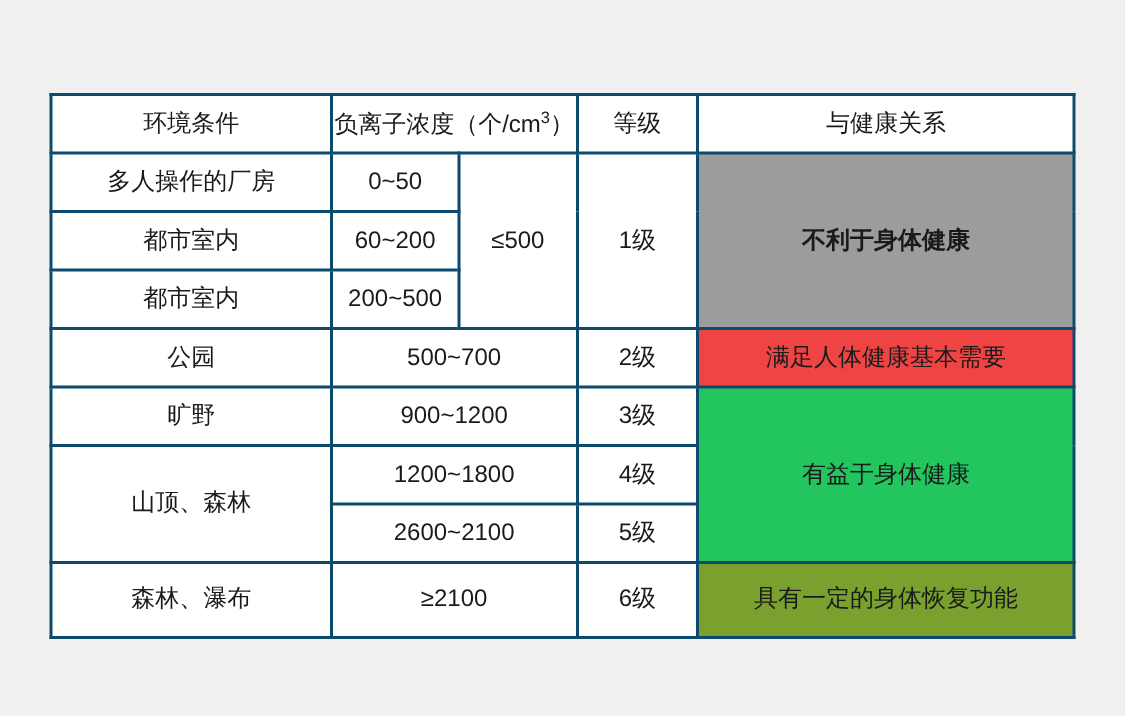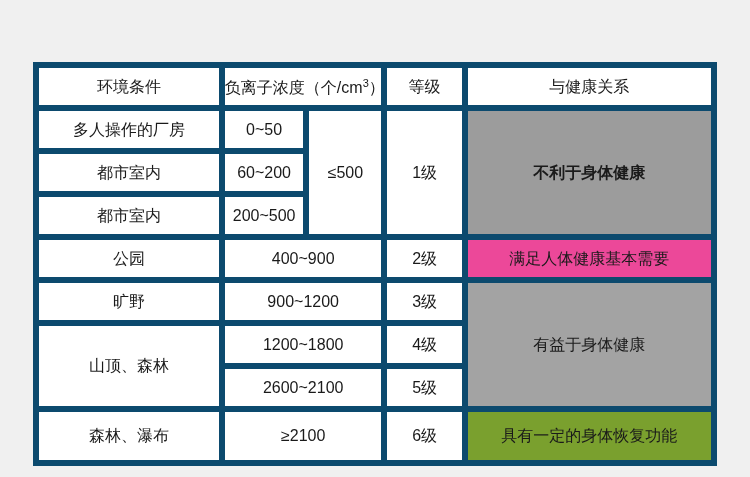--- a/index.html
+++ b/index.html
@@ -25,21 +25,21 @@
     top: 62px;
     width: 684px;
   }
   table.neg-ion {
     border-collapse: collapse;
     width: 684px;
     table-layout: fixed;
     background: #ffffff;
   }
   table.neg-ion td {
-    border: 6px solid #0c4a6e;
+    border: 2px solid #0c4a6e;
     text-align: center;
     vertical-align: middle;
     font-size: 16px;
     color: #1a1a1a;
     padding: 0;
     height: 37px;
     line-height: 1.2;
     font-family: "Liberation Sans", sans-serif;
   }
   .hdr td {
@@ -57,24 +57,24 @@
   .sup {
     font-size: 11px;
     vertical-align: super;
   }
   .cell-gray {
     background: #9c9c9c;
     color: #1a1a1a;
     font-weight: bold;
   }
   .cell-lightgreen {
-    background: #ec4899;
+    background: #ef4444;
   }
   .cell-green {
-    background: #a3a3a3;
+    background: #22c55e;
   }
   .cell-darkgreen {
     background: #7aa02e;
     color: #000000;
     margin-left: 28px;
   }
   .nowrap { white-space: nowrap; }
 </style>
 </head>
 <body>
@@ -112,21 +112,21 @@
           <td class="small-conc">60~200</td>
         </tr>
 
         <tr>
           <td>都市室内</td>
           <td class="small-conc">200~500</td>
         </tr>
 
         <tr>
           <td>公园</td>
-          <td colspan="2">400~900</td>
+          <td colspan="2">500~700</td>
           <td>2级</td>
           <td class="cell-lightgreen">满足人体健康基本需要</td>
         </tr>
 
         <tr>
           <td>旷野</td>
           <td colspan="2">900~1200</td>
           <td>3级</td>
           <td rowspan="3" class="cell-green">有益于身体健康</td>
         </tr>

